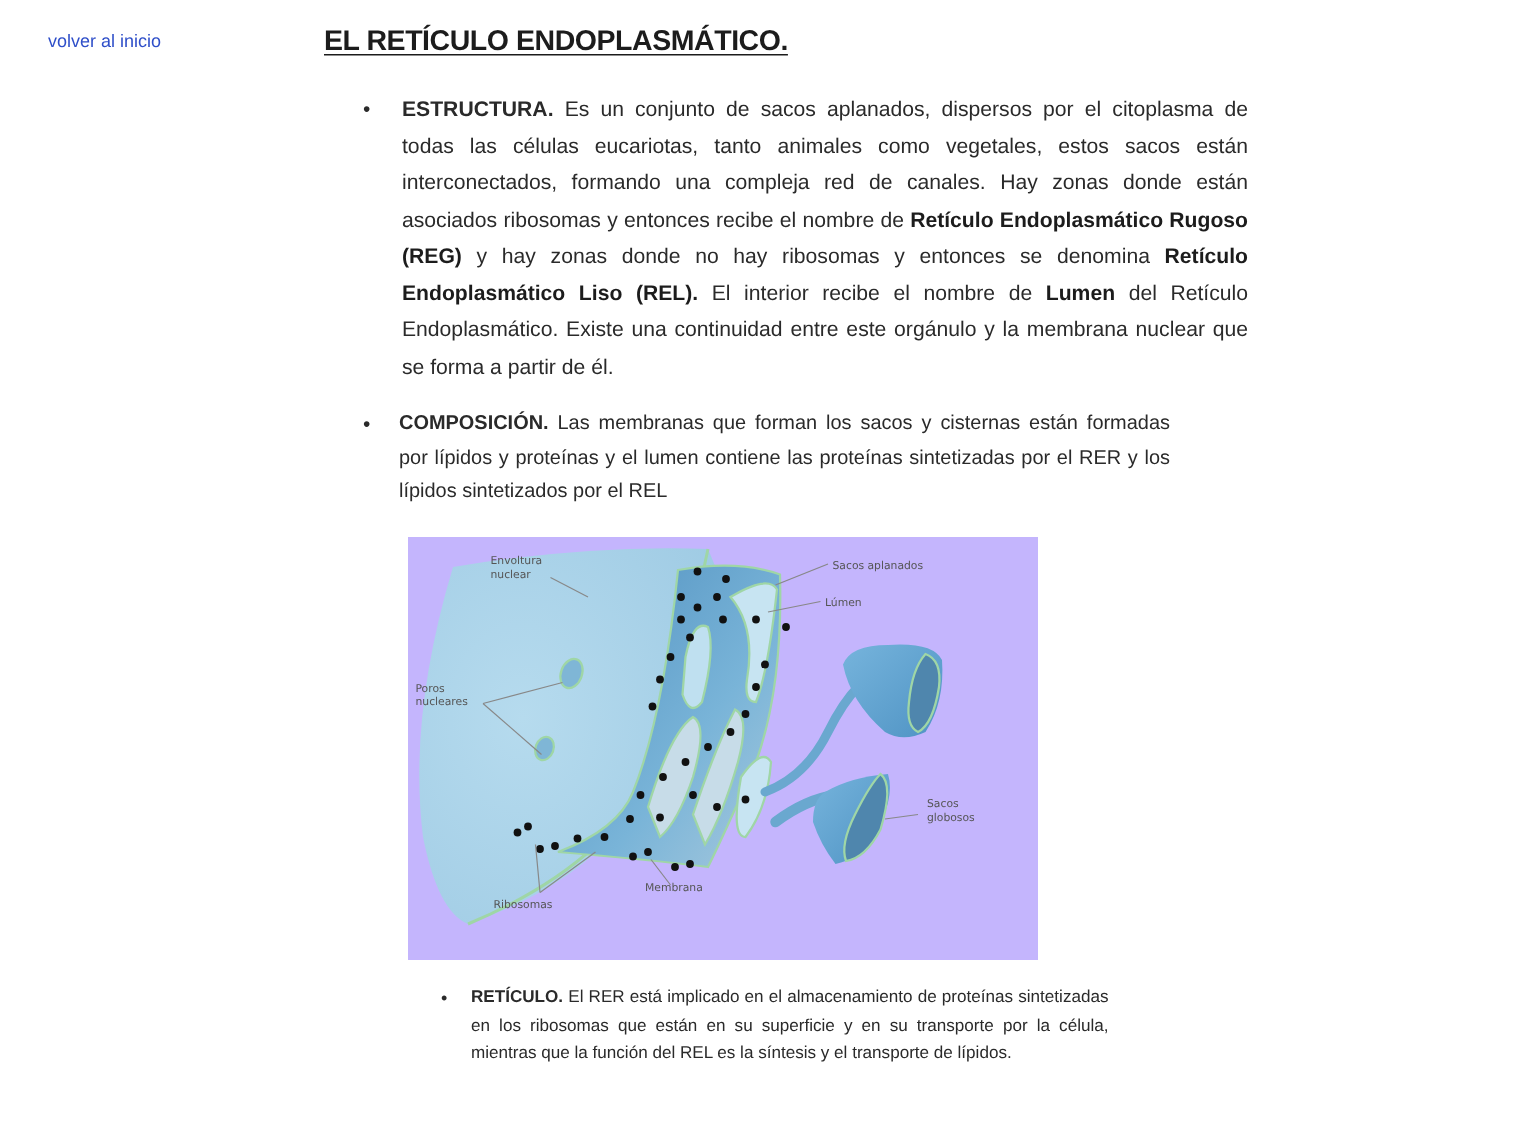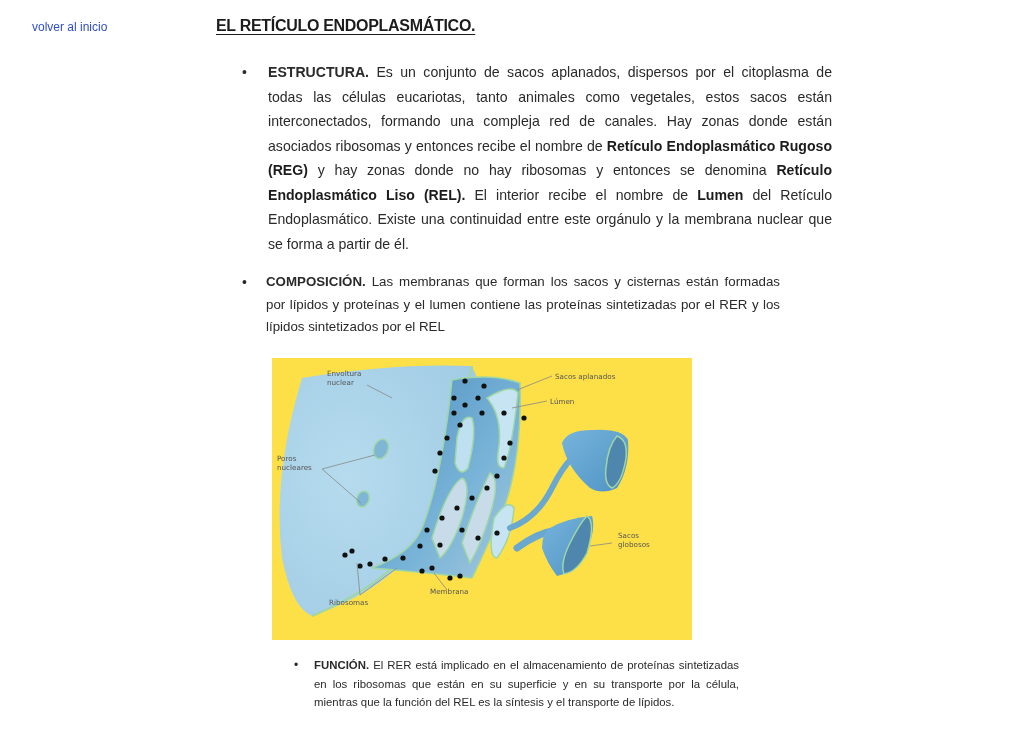--- a/index.html
+++ b/index.html
@@ -24,21 +24,21 @@
       color: #2f4fc9;
       text-decoration: none;
       cursor: pointer;
     }
     .page-title {
       position: absolute;
       left: 216px;
       top: 17px;
       margin: 0;
       font-family: "Liberation Sans", sans-serif;
-      font-size: 16px;
+      font-size: 19px;
       font-weight: bold;
       letter-spacing: -0.3px;
       color: #1c1c1c;
       text-decoration: underline;
       text-underline-offset: 3px;
     }
     .section {
       position: absolute;
       font-family: "Liberation Sans", sans-serif;
       color: #2a2a2a;
@@ -81,21 +81,21 @@
     }
     .sec3 .bullet { left: -20px; top: 0; font-size: 12px; }
     b { font-weight: bold; color: #1c1c1c; }
 
     .figure {
       position: absolute;
       left: 272px;
       top: 358px;
       width: 420px;
       height: 282px;
-      background: #fde047;
+      background: #c4b5fd;
     }
     .figure svg { display: block; }
     .fig-label {
       font-family: "DejaVu Sans", sans-serif;
       font-size: 7.2px;
       fill: #555;
     }
   </style>
 </head>
 <body>
@@ -219,15 +219,15 @@
     <text class="fig-label" x="346" y="180">Sacos</text>
     <text class="fig-label" x="346" y="189">globosos</text>
     <text class="fig-label" x="158" y="236">Membrana</text>
     <text class="fig-label" x="57" y="247">Ribosomas</text>
   </svg>
 </div>
 
 <div class="section sec3">
   <span class="bullet">•</span>
   <p>
-    <span class="heading">FUNCIÓN.</span>
+    <span class="heading">RETÍCULO.</span>
   <span> El RER está implicado en el almacenamiento de proteínas sintetizadas en los ribosomas que están en su superficie y en su transporte por la célula, mientras que la función del REL es la síntesis y el transporte de lípidos.</span></p>
 </div>
 
 </body></html>

